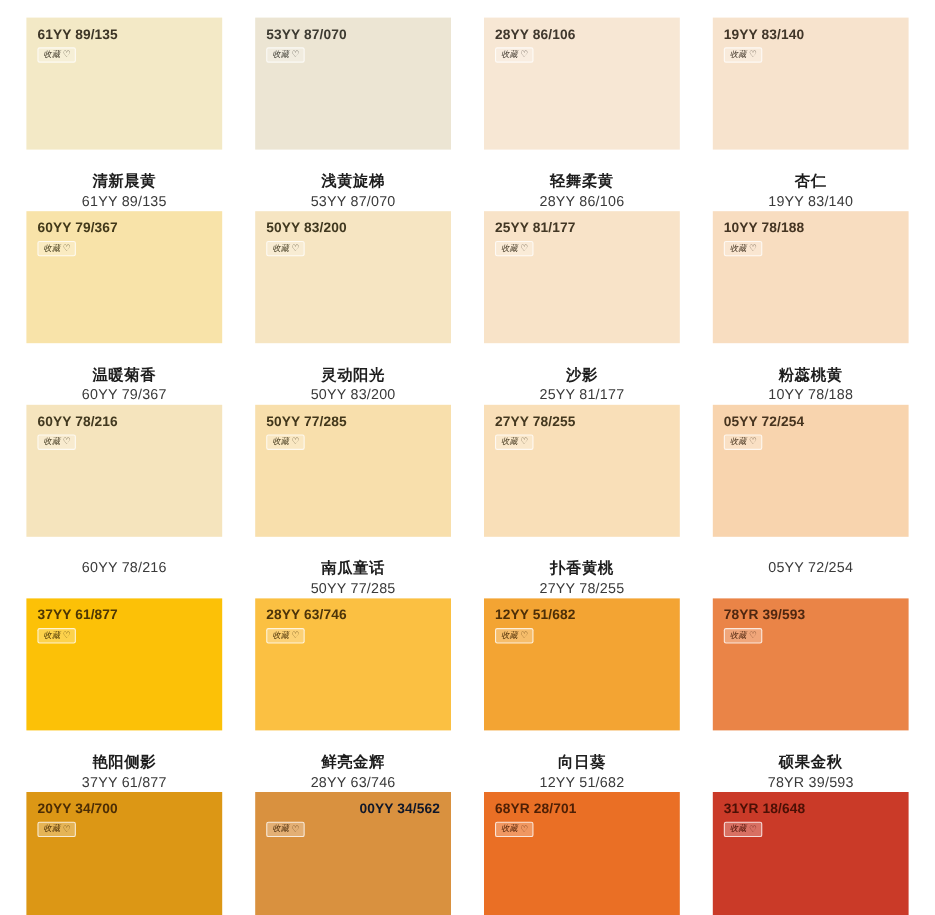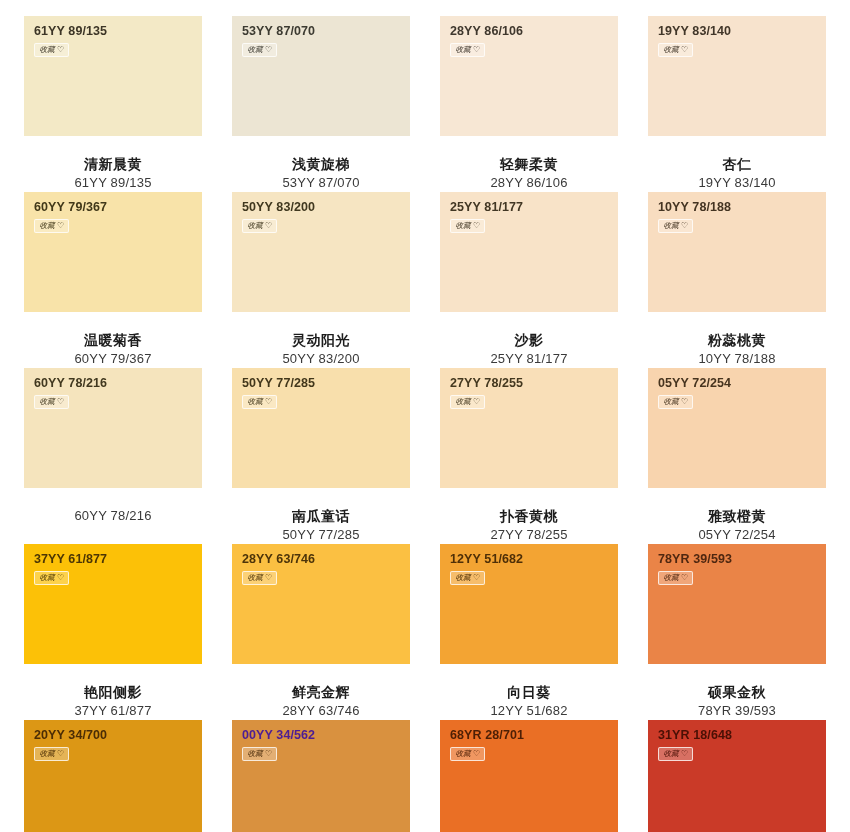--- a/index.html
+++ b/index.html
@@ -198,21 +198,20 @@
         <div class="cname">扑香黄桃</div>
         <div class="ccode">27YY 78/255</div>
       </div>
     </div>
     <div class="card">
       <div class="swatch" style="background: rgb(248, 212, 174);"><div class="swatch-code" style="color: rgb(71, 52, 31);">05YY 72/254</div><div class="fav-badge" style="color: rgb(71, 52, 31);">
           <span class="fav-text">收藏</span>
           <span class="heart-icon">♡</span>
         </div></div>
       <div class="caption">
-        <div class="cname">雅致橙黄</div>
         <div class="ccode">05YY 72/254</div>
       </div>
     </div>
     <div class="card">
       <div class="swatch" style="background: rgb(252, 193, 7);"><div class="swatch-code" style="color: rgb(76, 54, 4);">37YY 61/877</div><div class="fav-badge" style="color: rgb(76, 54, 4);">
           <span class="fav-text">收藏</span>
           <span class="heart-icon">♡</span>
         </div></div>
       <div class="caption">
         <div class="cname">艳阳侧影</div>
@@ -253,21 +252,21 @@
       <div class="swatch" style="background: rgb(220, 151, 21);"><div class="swatch-code" style="color: rgb(75, 45, 5);">20YY 34/700</div><div class="fav-badge" style="color: rgb(75, 45, 5);">
           <span class="fav-text">收藏</span>
           <span class="heart-icon">♡</span>
         </div></div>
       <div class="caption">
         <div class="cname">蝶舞秋阳</div>
         <div class="ccode">20YY 34/700</div>
       </div>
     </div>
     <div class="card">
-      <div class="swatch" style="background: rgb(217, 145, 63);"><div class="swatch-code" style="color: #4c1d95;">00YY 34/562</div><div class="fav-badge" style="color: rgb(75, 44, 11);">
+      <div class="swatch" style="background: rgb(217, 145, 63);"><div class="swatch-code" style="color: #0f172a; text-align: right;">00YY 34/562</div><div class="fav-badge" style="color: rgb(75, 44, 11);">
           <span class="fav-text">收藏</span>
           <span class="heart-icon">♡</span>
         </div></div>
       <div class="caption">
         <div class="cname">南瓜童话</div>
         <div class="ccode">00YY 64/562</div>
       </div>
     </div>
     <div class="card">
       <div class="swatch" style="background: rgb(234, 111, 37);"><div class="swatch-code" style="color: rgb(77, 31, 5);">68YR 28/701</div><div class="fav-badge" style="color: rgb(77, 31, 5);">

